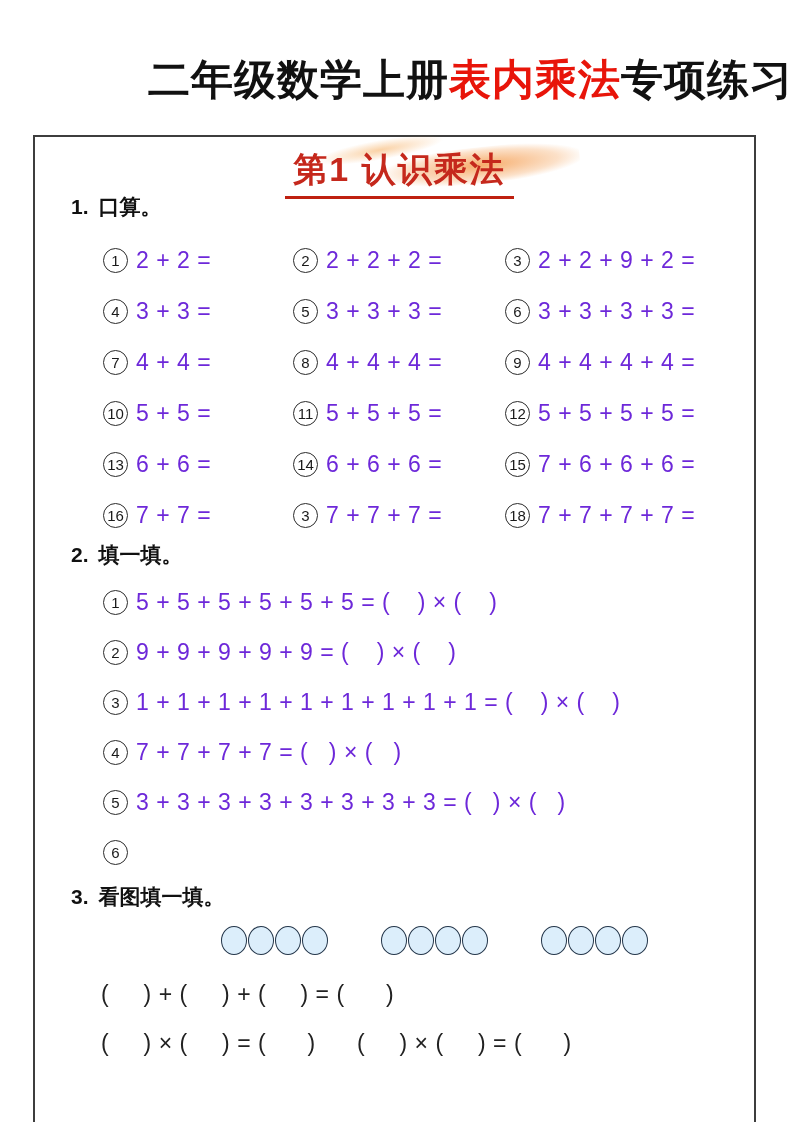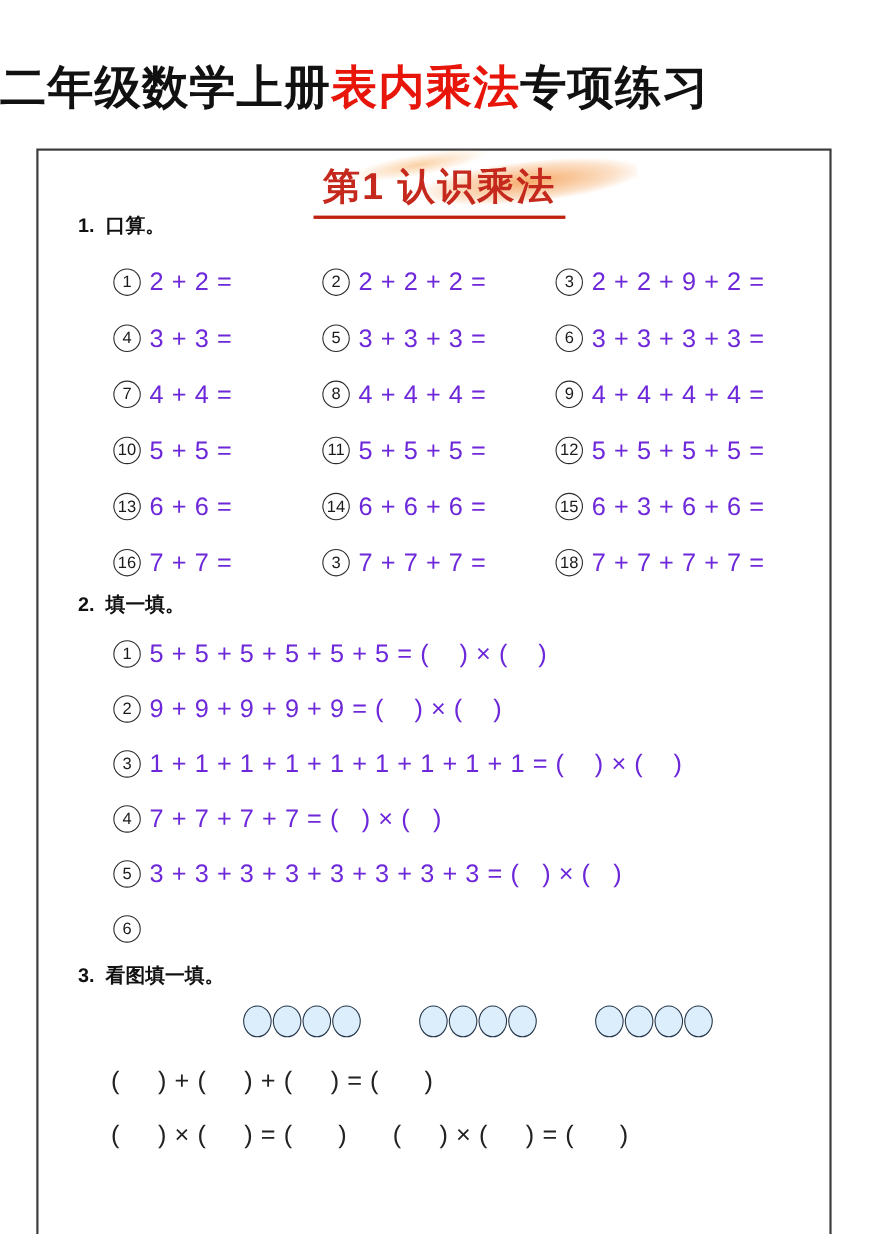--- a/index.html
+++ b/index.html
@@ -9,26 +9,27 @@
     width: 793px;
     height: 1122px;
     background: #ffffff;
     font-family: "Liberation Sans", "DejaVu Sans", sans-serif;
     color: #1a1a1a;
     overflow: hidden;
   }
   .main-title {
     position: absolute;
     top: 52px; left: 0; right: 0;
-    text-align: left;
+    text-align: right;
     font-size: 42px;
     font-weight: 700;
     letter-spacing: 1px;
     color: #111111;
     white-space: nowrap;
+    padding-left: 32px;
   }
   .main-title .red { color: #e8150a; }
 
   .sheet-box {
     position: absolute;
     left: 33px; top: 135px;
     width: 723px; height: 1098px;
     border: 2px solid #3d3d3d;
     padding: 10px 26px 0 36px;
   }
@@ -57,21 +58,21 @@
     font-size: 34px;
     font-weight: 700;
     color: #c5281c;
     letter-spacing: 2px;
     border-bottom: 3px solid #bf2010;
     padding: 0 8px 3px 8px;
     white-space: nowrap;
   }
 
   .ex-header {
-    font-size: 18px;
+    font-size: 21px;
     font-weight: 700;
     color: #111111;
     white-space: pre;
   }
   .ex-header .ex-label { margin-right: 10px; }
 
   .grid3 {
     margin: 14px 0 0 32px;
     display: grid;
     grid-template-columns: 190px 212px auto;
@@ -216,21 +217,21 @@
             <span class="expr">6 + 6 =</span>
           </div>
 
           <div class="item">
             <span class="circled">14</span>
             <span class="expr">6 + 6 + 6 =</span>
           </div>
 
           <div class="item">
             <span class="circled">15</span>
-            <span class="expr">6 + 3 + 6 + 6 =</span>
+            <span class="expr">7 + 6 + 6 + 6 =</span>
           </div>
 
           <div class="item">
             <span class="circled">16</span>
             <span class="expr">7 + 7 =</span>
           </div>
 
           <div class="item">
             <span class="circled">3</span>
             <span class="expr">7 + 7 + 7 =</span>

